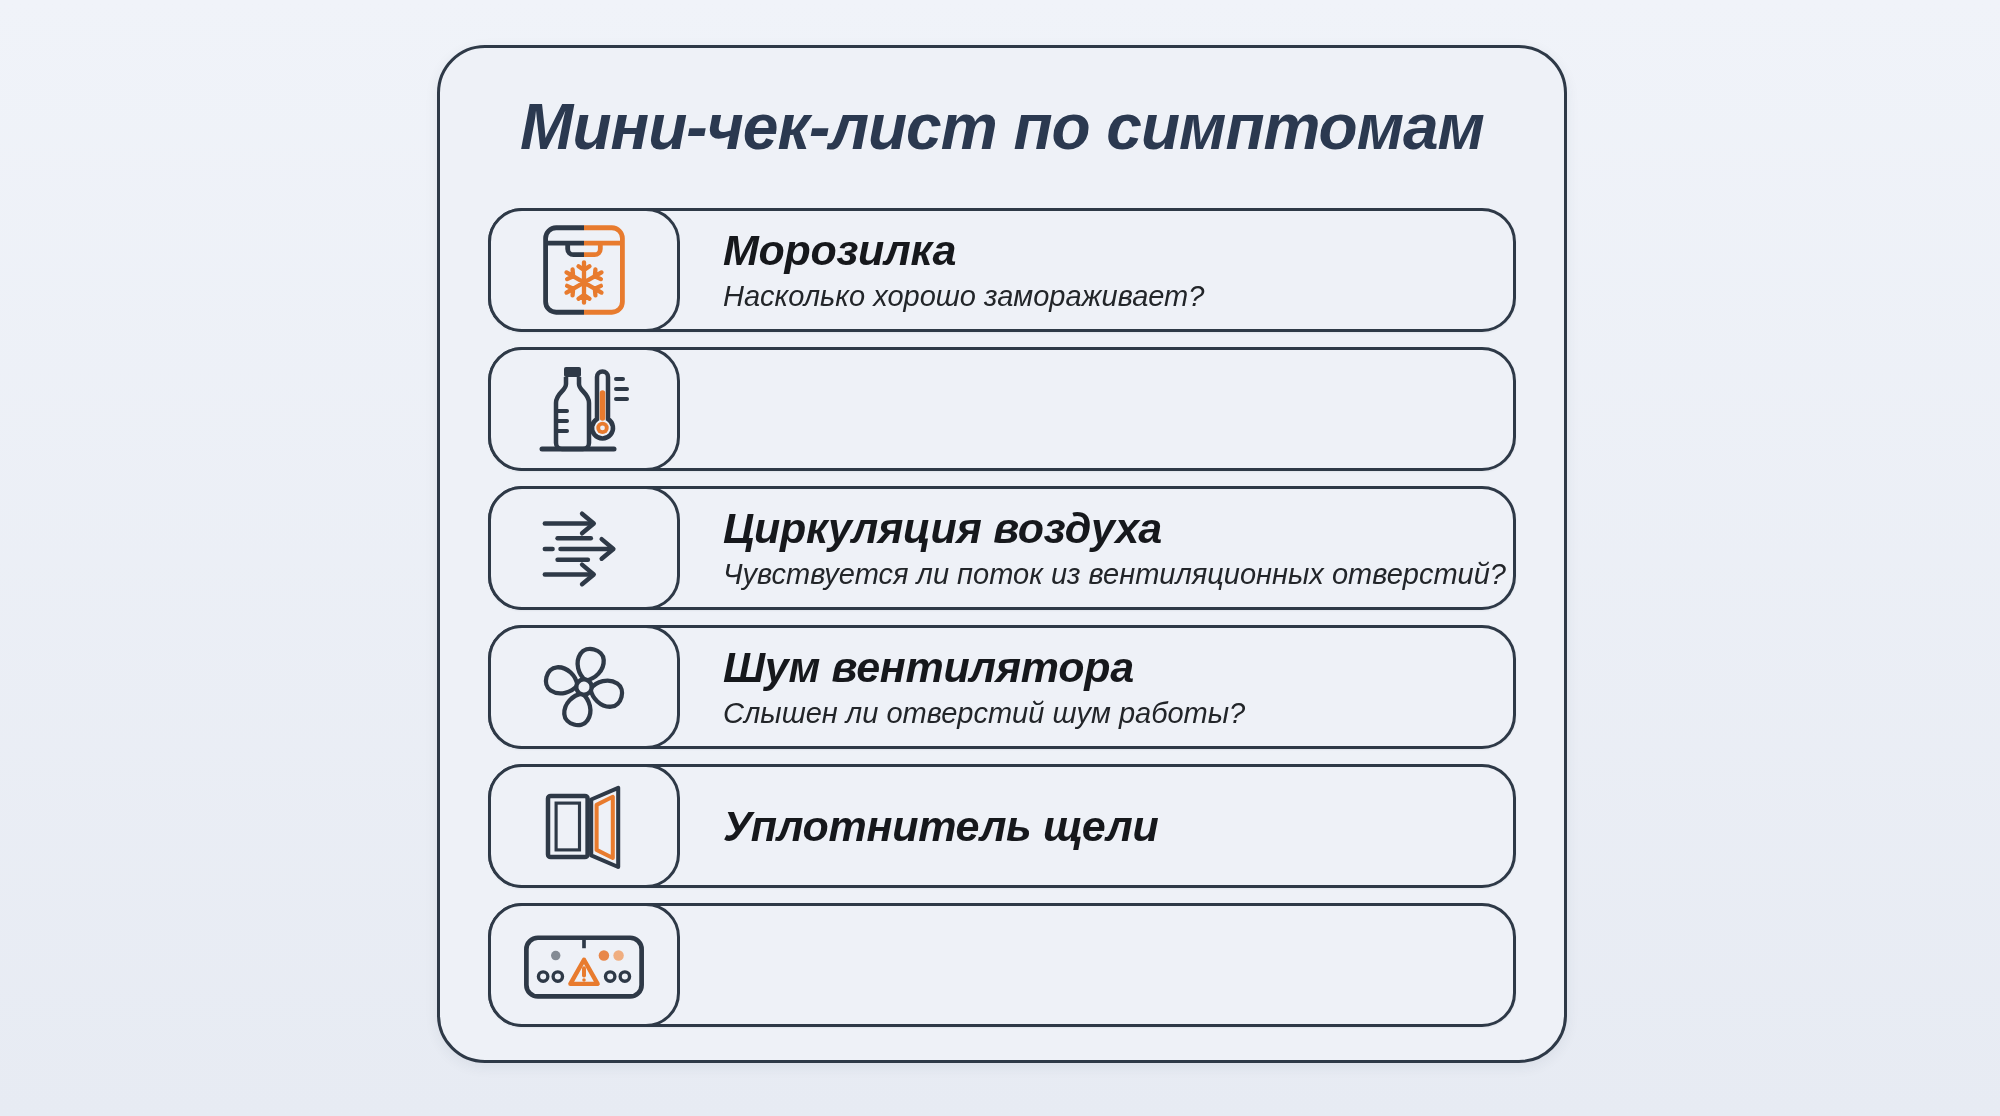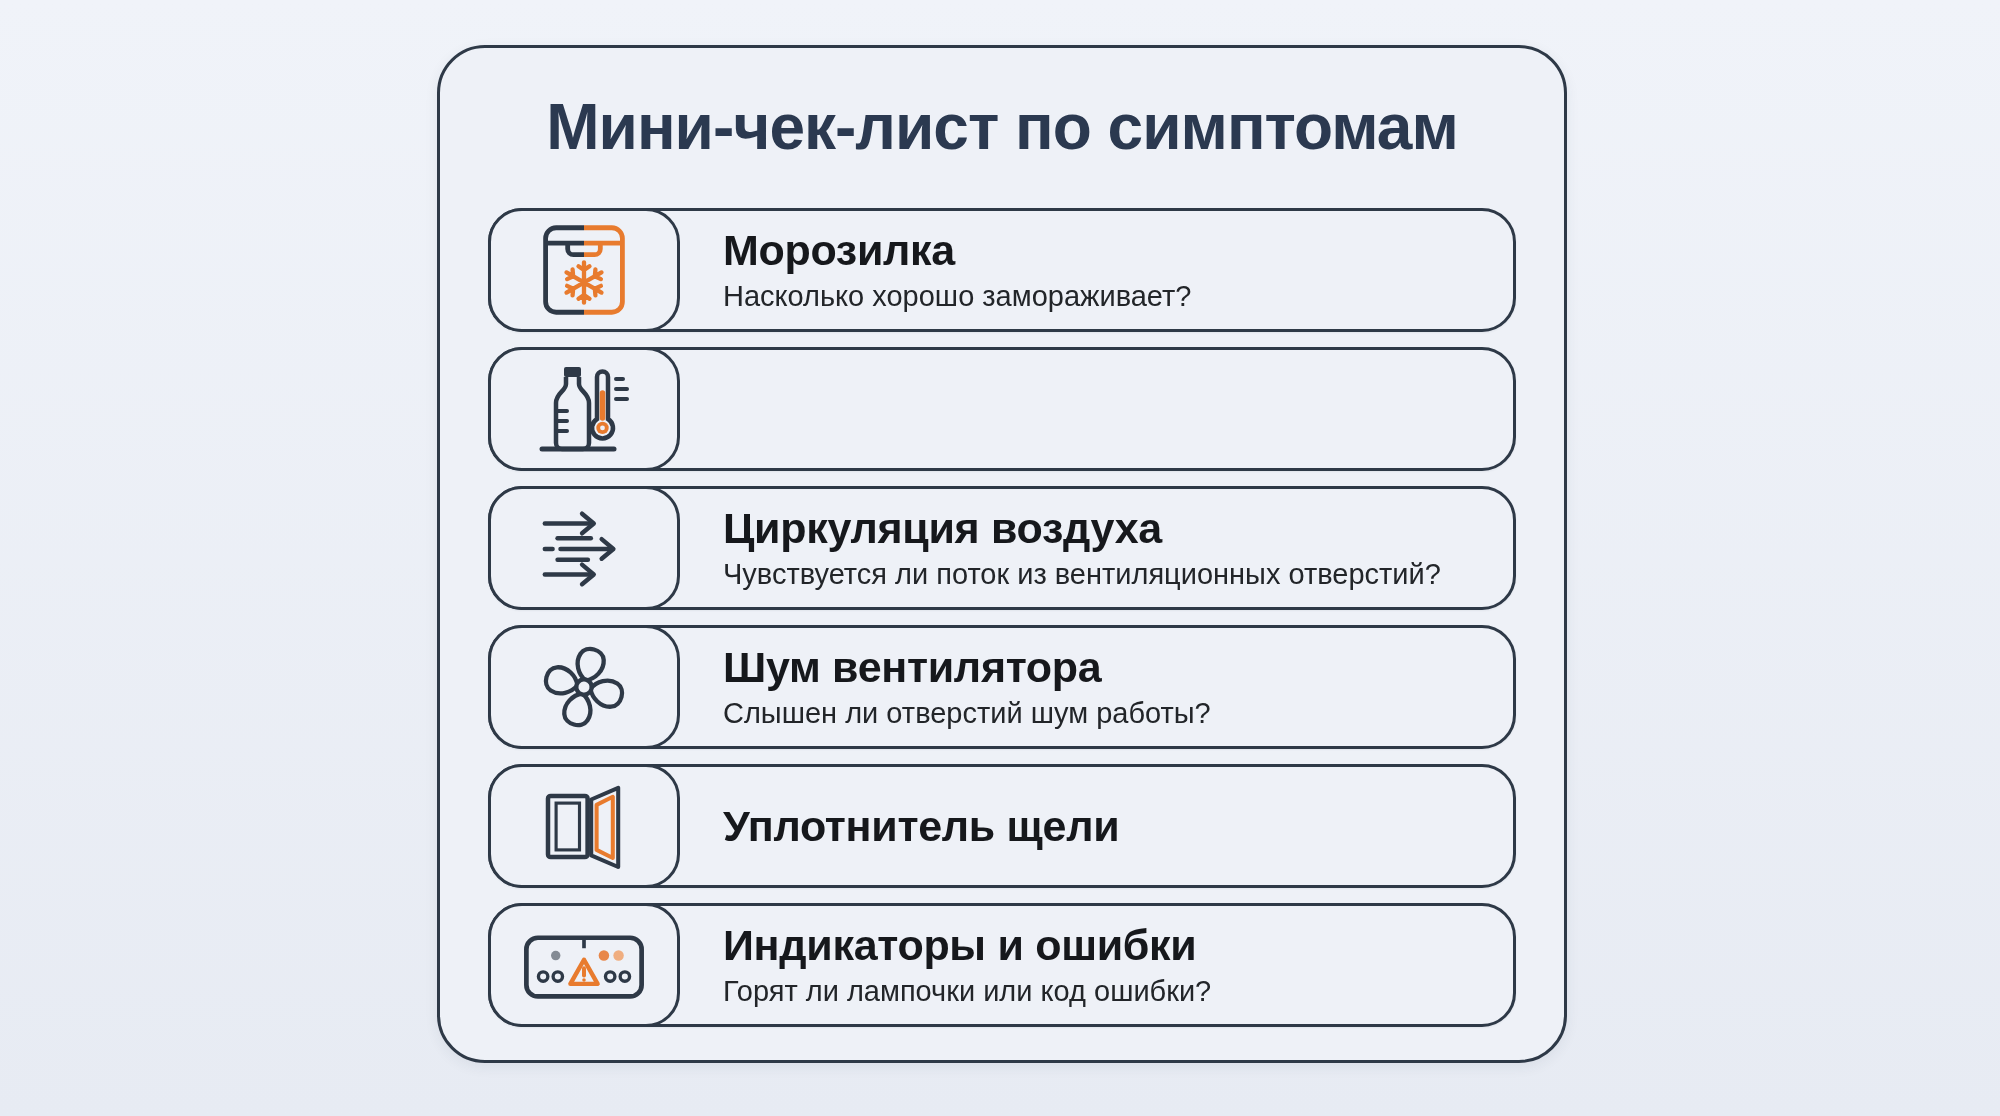--- a/index.html
+++ b/index.html
@@ -13,21 +13,21 @@
     --card_bg:#eef1f7;
   }
   *{box-sizing:border-box;margin:0;padding:0;}
   html,body{width:2000px;height:1116px;}
   body{
     font-family:"Liberation Sans","DejaVu Sans",sans-serif;
     background:linear-gradient(180deg,var(--page_bg_top),var(--page_bg_bottom));
     overflow:hidden;
   }
   .stage{
-    position:relative;width:2000px;height:1116px;
+    position:relative;width:2000px;height:1116px;font-style:italic;
   }
   .card{
     position:absolute;left:437px;top:45px;width:1130px;height:1018px;
     background:var(--card_bg);
     border:3px solid var(--border);
     border-radius:48px;
     box-shadow:0 4px 14px rgba(40,52,72,.07);
     padding:0 48px;
   }
   .card h1{
@@ -205,21 +205,17 @@
             <circle cx="93" cy="33" r="5" fill="#f0ae80"></circle>
             <circle cx="21" cy="53" r="4.5" class="ic-d" stroke-width="3.2"></circle>
             <circle cx="35" cy="53" r="4.5" class="ic-d" stroke-width="3.2"></circle>
             <circle cx="85" cy="53" r="4.5" class="ic-d" stroke-width="3.2"></circle>
             <circle cx="99" cy="53" r="4.5" class="ic-d" stroke-width="3.2"></circle>
             <path d="M60 37 L73 60 H47 Z" class="ic-o" stroke-width="4.2" stroke-linejoin="round"></path>
             <path d="M60 45 V52" class="ic-o" stroke-width="3.8" stroke-linecap="round"></path>
             <circle cx="60" cy="56.4" r="1.7" class="if-o"></circle>
           </svg>
         </div>
-        <div class="txt">
-          <div class="rtitle">Индикаторы и ошибки</div>
-          <div class="rsub">Горят ли лампочки или код ошибки?</div>
-        </div>
       </div>
 
     </div>
   </div>
 </div>
 
 </body></html>

